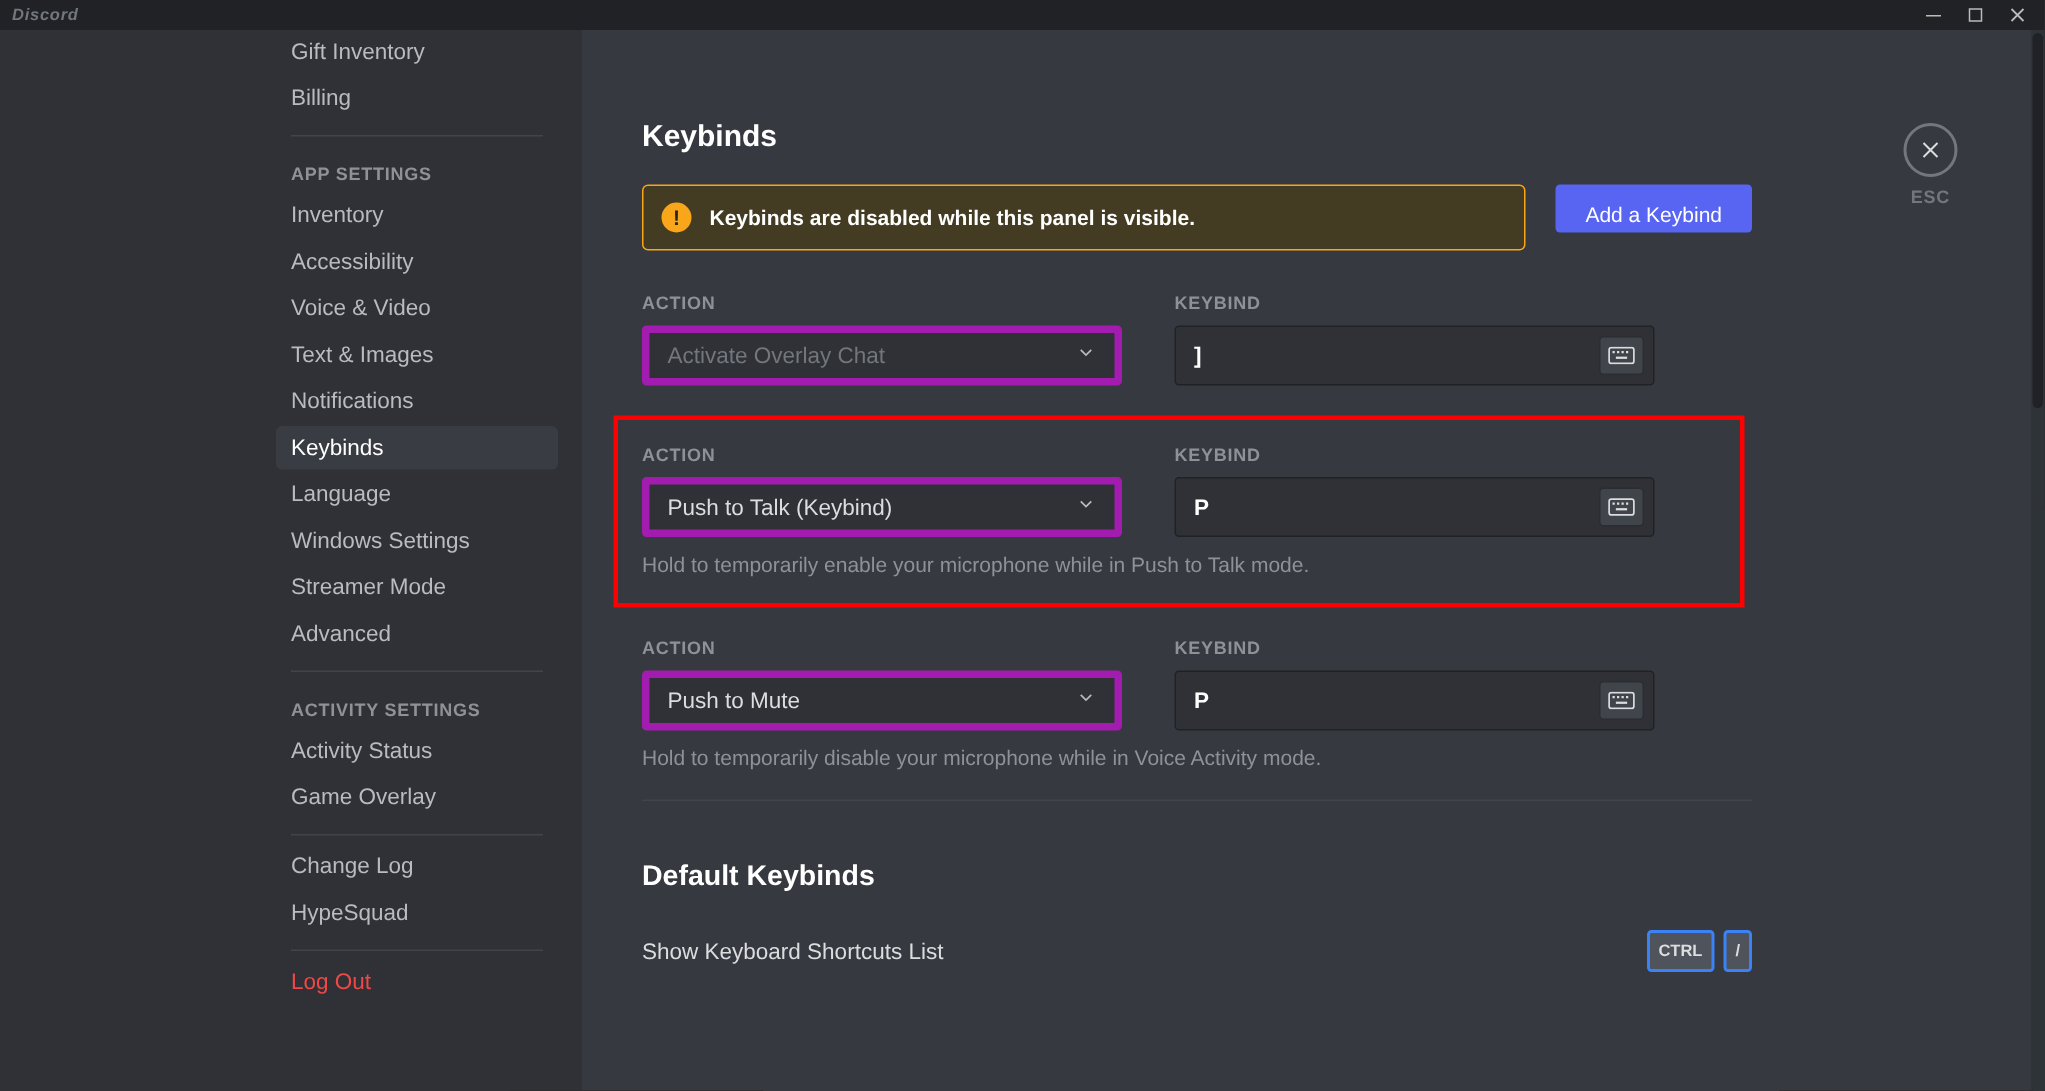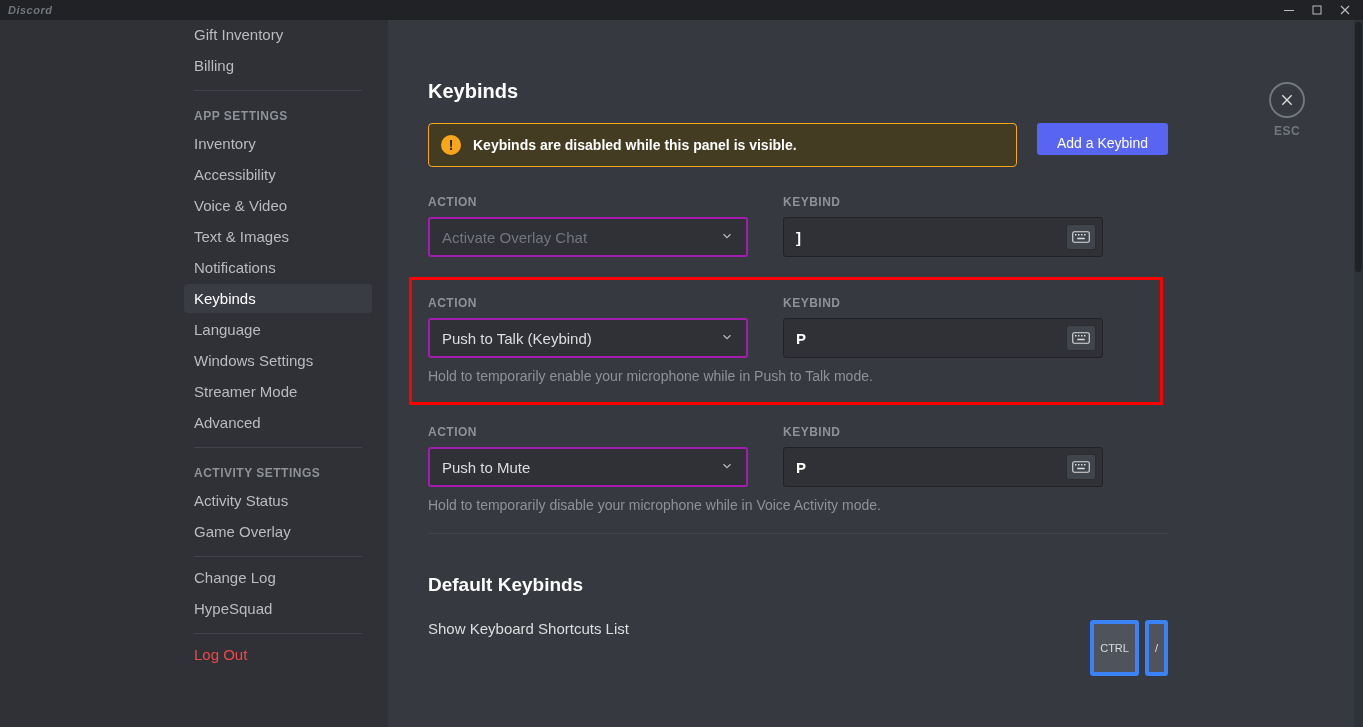--- a/index.html
+++ b/index.html
@@ -170,21 +170,21 @@
   }
   .field-label {
     color: #8e9297;
     font-size: 12px;
     font-weight: 700;
     letter-spacing: 0.5px;
     margin-bottom: 8px;
   }
   .select-box {
     background: #2f3136;
-    border: 2px solid #a21caf;
+    border: 5px solid #a21caf;
     border-radius: 3px;
     height: 40px;
     display: flex;
     align-items: center;
     justify-content: space-between;
     padding: 0 12px;
     cursor: pointer;
     font-size: 15px;
     color: #dcddde;
   }
@@ -244,36 +244,36 @@
   .section-title {
     color: #ffffff;
     font-size: 19px;
     font-weight: 600;
     margin-top: 40px;
     margin-bottom: 24px;
   }
 
   .default-item {
     display: flex;
-    align-items: flex-start;
+    align-items: center;
     justify-content: space-between;
     color: #dcddde;
     font-size: 15px;
   }
   .default-keys {
     display: flex;
     gap: 6px;
   }
   .key-pill {
     background: #4f545c;
-    border: 4px solid #3b82f6;
+    border: 2px solid #3b82f6;
     border-radius: 3px;
-    padding: 18px 6px;
+    padding: 6px 6px;
     font-size: 11px;
-    font-weight: 400;
+    font-weight: 700;
     color: #dcddde;
   }
 
   .close-area {
     position: absolute;
     top: 62px;
     right: 58px;
     text-align: center;
   }
   .close-btn {

